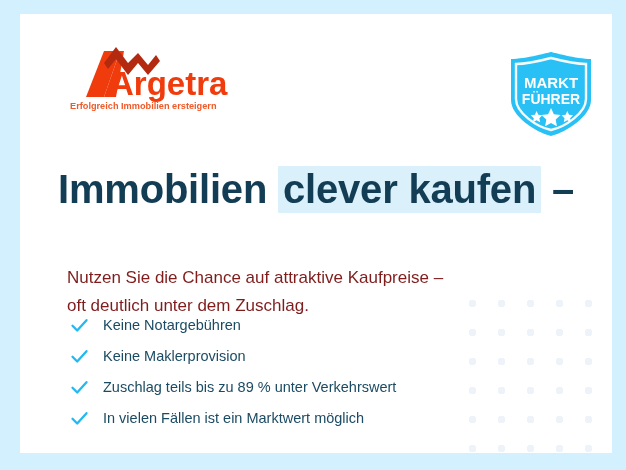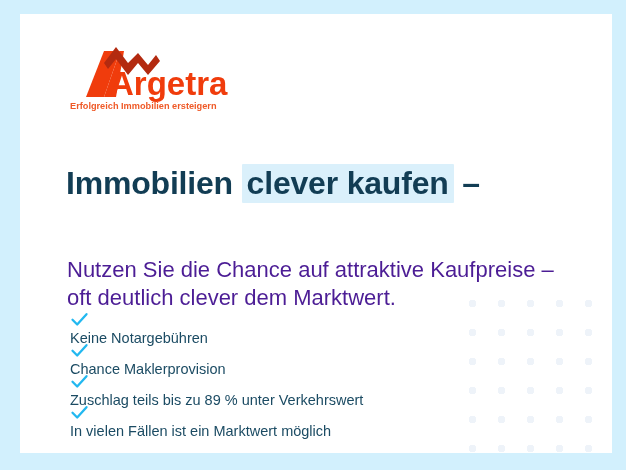--- a/index.html
+++ b/index.html
@@ -62,64 +62,64 @@
     left: 485px;
     top: 36px;
     width: 92px;
     height: 88px;
   }
   .badge svg { display: block; }
 
   
   .headline {
     position: absolute;
-    left: 46px;
+    left: 38px;
     top: 130px;
     width: 520px;
     color: #123d54;
-    font-size: 32px;
+    font-size: 40px;
     font-weight: bold;
     line-height: 36px;
     letter-spacing: -0.2px;
   }
   .hl-line { display: block; white-space: nowrap; }
   .hl-mark {
     background: #daf0fb;
     padding: 1px 5px 2px 5px;
     border-radius: 1px;
   }
   .hl-dash { color: #123d54; }
 
   
   .subhead {
     position: absolute;
     left: 47px;
-    top: 220px;
+    top: 233px;
     width: 520px;
-    color: #4c1d95;
-    font-size: 22px;
+    color: #7f1d1d;
+    font-size: 17px;
     font-weight: normal;
     line-height: 28px;
   }
   .sub-line { display: block; white-space: nowrap; }
 
   
   .bullets {
     position: absolute;
     left: 50px;
     top: 296px;
     width: 470px;
     margin: 0;
     padding: 0;
     list-style: none;
   }
   .bullet {
     display: flex;
+    align-items: center;
     height: 31px;
-    flex-direction: column;
   }
   .check {
     flex: 0 0 auto;
     width: 19px;
     height: 19px;
     margin-right: 14px;
     display: block;
   }
   .check svg { display: block; }
   .bullet-label {
@@ -148,48 +148,61 @@
         <g>
           <polygon points="40,22 52,6 64,22 74,12 84,24 92,14 96,20 84,34 74,22 64,34 52,18 44,28" fill="#b32a10"></polygon>
         </g>
 
         <text x="46" y="54" font-family="'Liberation Sans', sans-serif" font-size="33" font-weight="bold" fill="#f03c0c">Argetra</text>
 
         <text x="6" y="68" font-family="'Liberation Sans', sans-serif" font-size="9.2" font-weight="bold" fill="#ef5a28">Erfolgreich Immobilien ersteigern</text>
       </svg>
     </div>
 
+    <div class="badge">
+      <svg width="92" height="88" viewBox="0 0 92 88" xmlns="http://www.w3.org/2000/svg">
+        <path d="M46 2 C46 2 72 9 86 9 C86 9 86 44 86 50 C86 66 62 82 46 86 C30 82 6 66 6 50 C6 44 6 9 6 9 C20 9 46 2 46 2 Z" fill="#29c0f5"></path>
+        <path d="M46 8 C46 8 69 14 81 14 C81 14 81 44 81 49 C81 63 60 77 46 80 C32 77 11 63 11 49 C11 44 11 14 11 14 C23 14 46 8 46 8 Z" fill="none" stroke="#ffffff" stroke-width="2.4" opacity="0.95"></path>
+        <text x="46" y="38" text-anchor="middle" font-family="'Liberation Sans', sans-serif" font-size="15" font-weight="bold" fill="#ffffff">MARKT</text>
+        <text x="46" y="54" text-anchor="middle" font-family="'Liberation Sans', sans-serif" font-size="14" font-weight="bold" fill="#ffffff">FÜHRER</text>
+        <g fill="#ffffff">
+          <polygon points="30,61 32.1,65.6 37,66.2 33.4,69.6 34.3,74.5 30,72.1 25.7,74.5 26.6,69.6 23,66.2 27.9,65.6" transform="scale(0.82) translate(8.5,13.5)"></polygon>
+          <polygon points="46,58 48.9,64.2 55.6,65 50.7,69.6 51.9,76.3 46,73 40.1,76.3 41.3,69.6 36.4,65 43.1,64.2"></polygon>
+          <polygon points="62,61 64.1,65.6 69,66.2 65.4,69.6 66.3,74.5 62,72.1 57.7,74.5 58.6,69.6 55,66.2 59.9,65.6" transform="scale(0.82) translate(14,13.5)"></polygon>
+        </g>
+      </svg>
+    </div>
 
     <h1 class="headline">
       <span class="hl-line">
         <span>Immobilien </span><span class="hl-mark">clever kaufen</span><span class="hl-dash"> –</span>
       </span>
     </h1>
 
     <p class="subhead">
       <span class="sub-line">Nutzen Sie die Chance auf attraktive Kaufpreise –</span>
-      <span class="sub-line">oft deutlich clever dem Marktwert.</span>
+      <span class="sub-line">oft deutlich unter dem Zuschlag.</span>
     </p>
 
     <ul class="bullets">
       <li class="bullet">
         <span class="check">
           <svg width="19" height="19" viewBox="0 0 19 19" xmlns="http://www.w3.org/2000/svg">
             <polyline points="2.5,9.8 7.2,14.5 16.5,4.2" fill="none" stroke="#22b8f0" stroke-width="2.3" stroke-linecap="round" stroke-linejoin="round"></polyline>
           </svg>
         </span>
         <span class="bullet-label">Keine Notargebühren</span>
       </li>
       <li class="bullet">
         <span class="check">
           <svg width="19" height="19" viewBox="0 0 19 19" xmlns="http://www.w3.org/2000/svg">
             <polyline points="2.5,9.8 7.2,14.5 16.5,4.2" fill="none" stroke="#22b8f0" stroke-width="2.3" stroke-linecap="round" stroke-linejoin="round"></polyline>
           </svg>
         </span>
-        <span class="bullet-label">Chance Maklerprovision</span>
+        <span class="bullet-label">Keine Maklerprovision</span>
       </li>
       <li class="bullet">
         <span class="check">
           <svg width="19" height="19" viewBox="0 0 19 19" xmlns="http://www.w3.org/2000/svg">
             <polyline points="2.5,9.8 7.2,14.5 16.5,4.2" fill="none" stroke="#22b8f0" stroke-width="2.3" stroke-linecap="round" stroke-linejoin="round"></polyline>
           </svg>
         </span>
         <span class="bullet-label">Zuschlag teils bis zu 89 % unter Verkehrswert</span>
       </li>
       <li class="bullet">

